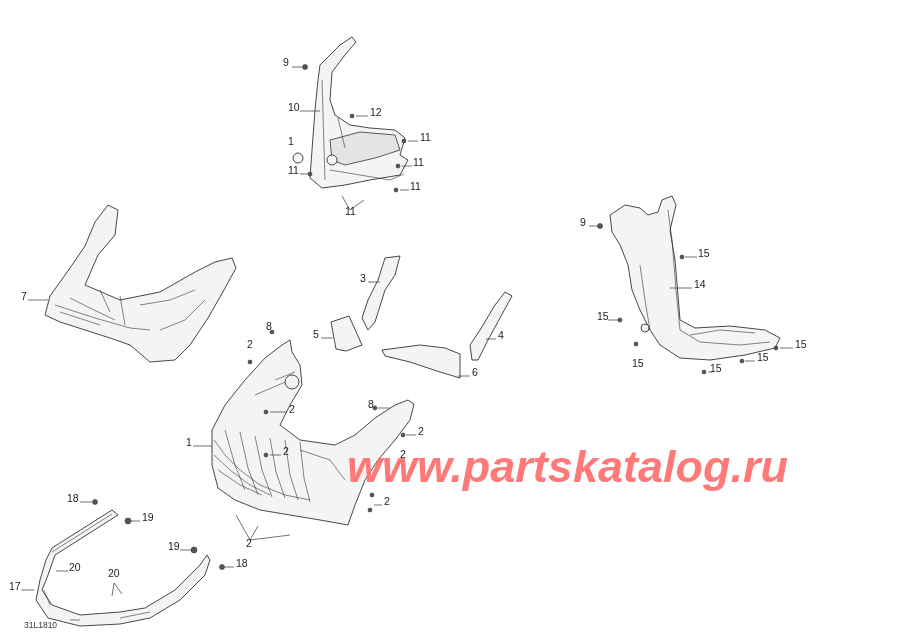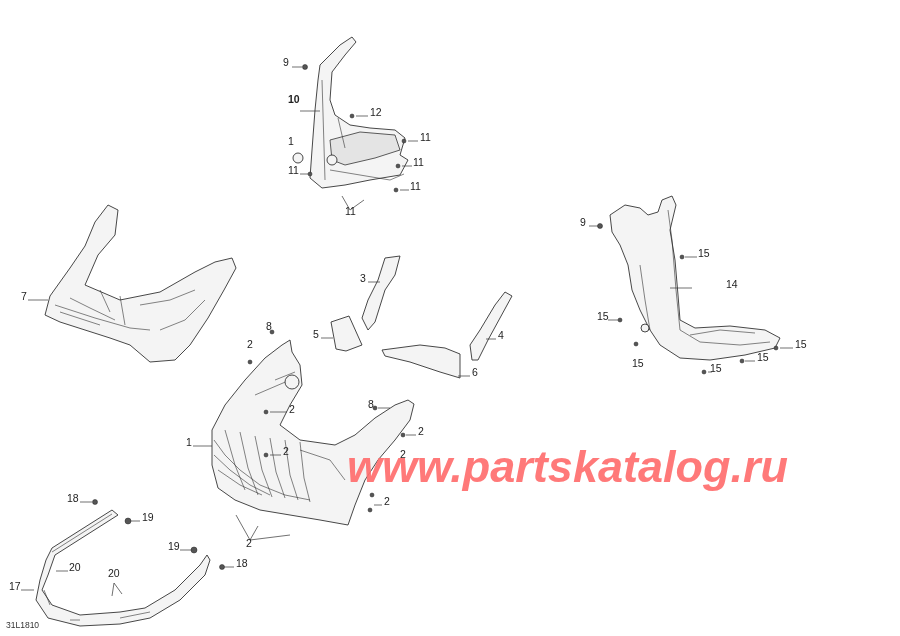--- a/index.html
+++ b/index.html
@@ -1,21 +1,21 @@
 <!DOCTYPE html>
 <html><head>
 <meta charset="utf-8">
 <style>
   html, body { margin: 0; padding: 0; background: #ffffff; }
   body { width: 900px; height: 636px; position: relative; overflow: hidden;
          font-family: "Liberation Sans", sans-serif; }
   #diagram { position: absolute; left: 0; top: 0; width: 900px; height: 636px; }
   .callout { position: absolute; font-size: 10.5px; color: #222; line-height: 1;
              font-family: "Liberation Sans", sans-serif; white-space: nowrap; cursor: pointer; }
-  .code { position: absolute; left: 6px; top: 620px; font-size: 8.5px; color: #333;
+  .code { position: absolute; left: 24px; top: 620px; font-size: 8.5px; color: #333;
           font-family: "Liberation Sans", sans-serif; }
   .watermark { position: absolute; left: 347px; top: 441px; font-size: 45px; font-weight: bold;
                font-style: italic; color: #ff6e6e; opacity: 0.92; letter-spacing: 0px;
                font-family: "Liberation Sans", sans-serif; white-space: nowrap; }
   svg .part { fill: #f4f4f4; stroke: #333; stroke-width: 0.9; }
   svg .partd { fill: #e4e4e4; stroke: #333; stroke-width: 0.8; }
   svg .grille { fill: none; stroke: #333; stroke-width: 0.6; }
   svg .lead { stroke: #333; stroke-width: 0.7; fill: none; }
   svg .fast { fill: #555; stroke: #222; stroke-width: 0.5; }
 </style>
@@ -130,32 +130,32 @@
       <circle class="fast" cx="95" cy="502" r="2.5"></circle>
       <circle class="fast" cx="128" cy="521" r="3"></circle>
       <circle class="fast" cx="194" cy="550" r="3"></circle>
       <circle class="fast" cx="222" cy="567" r="2.5"></circle>
     </g>
   </svg>
 
   
   <div id="callouts">
       <div class="callout" style="left: 283px; top: 57px;">9</div>
-      <div class="callout" style="left: 288px; top: 94px; font-weight: bold;">10</div>
+      <div class="callout" style="left: 288px; top: 102px;">10</div>
       <div class="callout" style="left: 370px; top: 107px; text-align: right;">12</div>
       <div class="callout" style="left: 420px; top: 132px;">11</div>
       <div class="callout" style="left: 288px; top: 136px;">1</div>
       <div class="callout" style="left: 413px; top: 157px;">11</div>
       <div class="callout" style="left: 288px; top: 165px;">11</div>
       <div class="callout" style="left: 410px; top: 181px;">11</div>
       <div class="callout" style="left: 345px; top: 206px;">11</div>
       <div class="callout" style="left: 580px; top: 217px;">9</div>
       <div class="callout" style="left: 698px; top: 248px;">15</div>
       <div class="callout" style="left: 360px; top: 273px;">3</div>
-      <div class="callout" style="left: 694px; top: 279px; margin-left: 32px;">14</div>
+      <div class="callout" style="left: 694px; top: 279px;">14</div>
       <div class="callout" style="left: 21px; top: 291px;">7</div>
       <div class="callout" style="left: 597px; top: 311px;">15</div>
       <div class="callout" style="left: 266px; top: 321px;">8</div>
       <div class="callout" style="left: 313px; top: 329px;">5</div>
       <div class="callout" style="left: 498px; top: 330px;">4</div>
       <div class="callout" style="left: 247px; top: 339px;">2</div>
       <div class="callout" style="left: 795px; top: 339px;">15</div>
       <div class="callout" style="left: 632px; top: 358px;">15</div>
       <div class="callout" style="left: 757px; top: 352px;">15</div>
       <div class="callout" style="left: 472px; top: 367px;">6</div>

